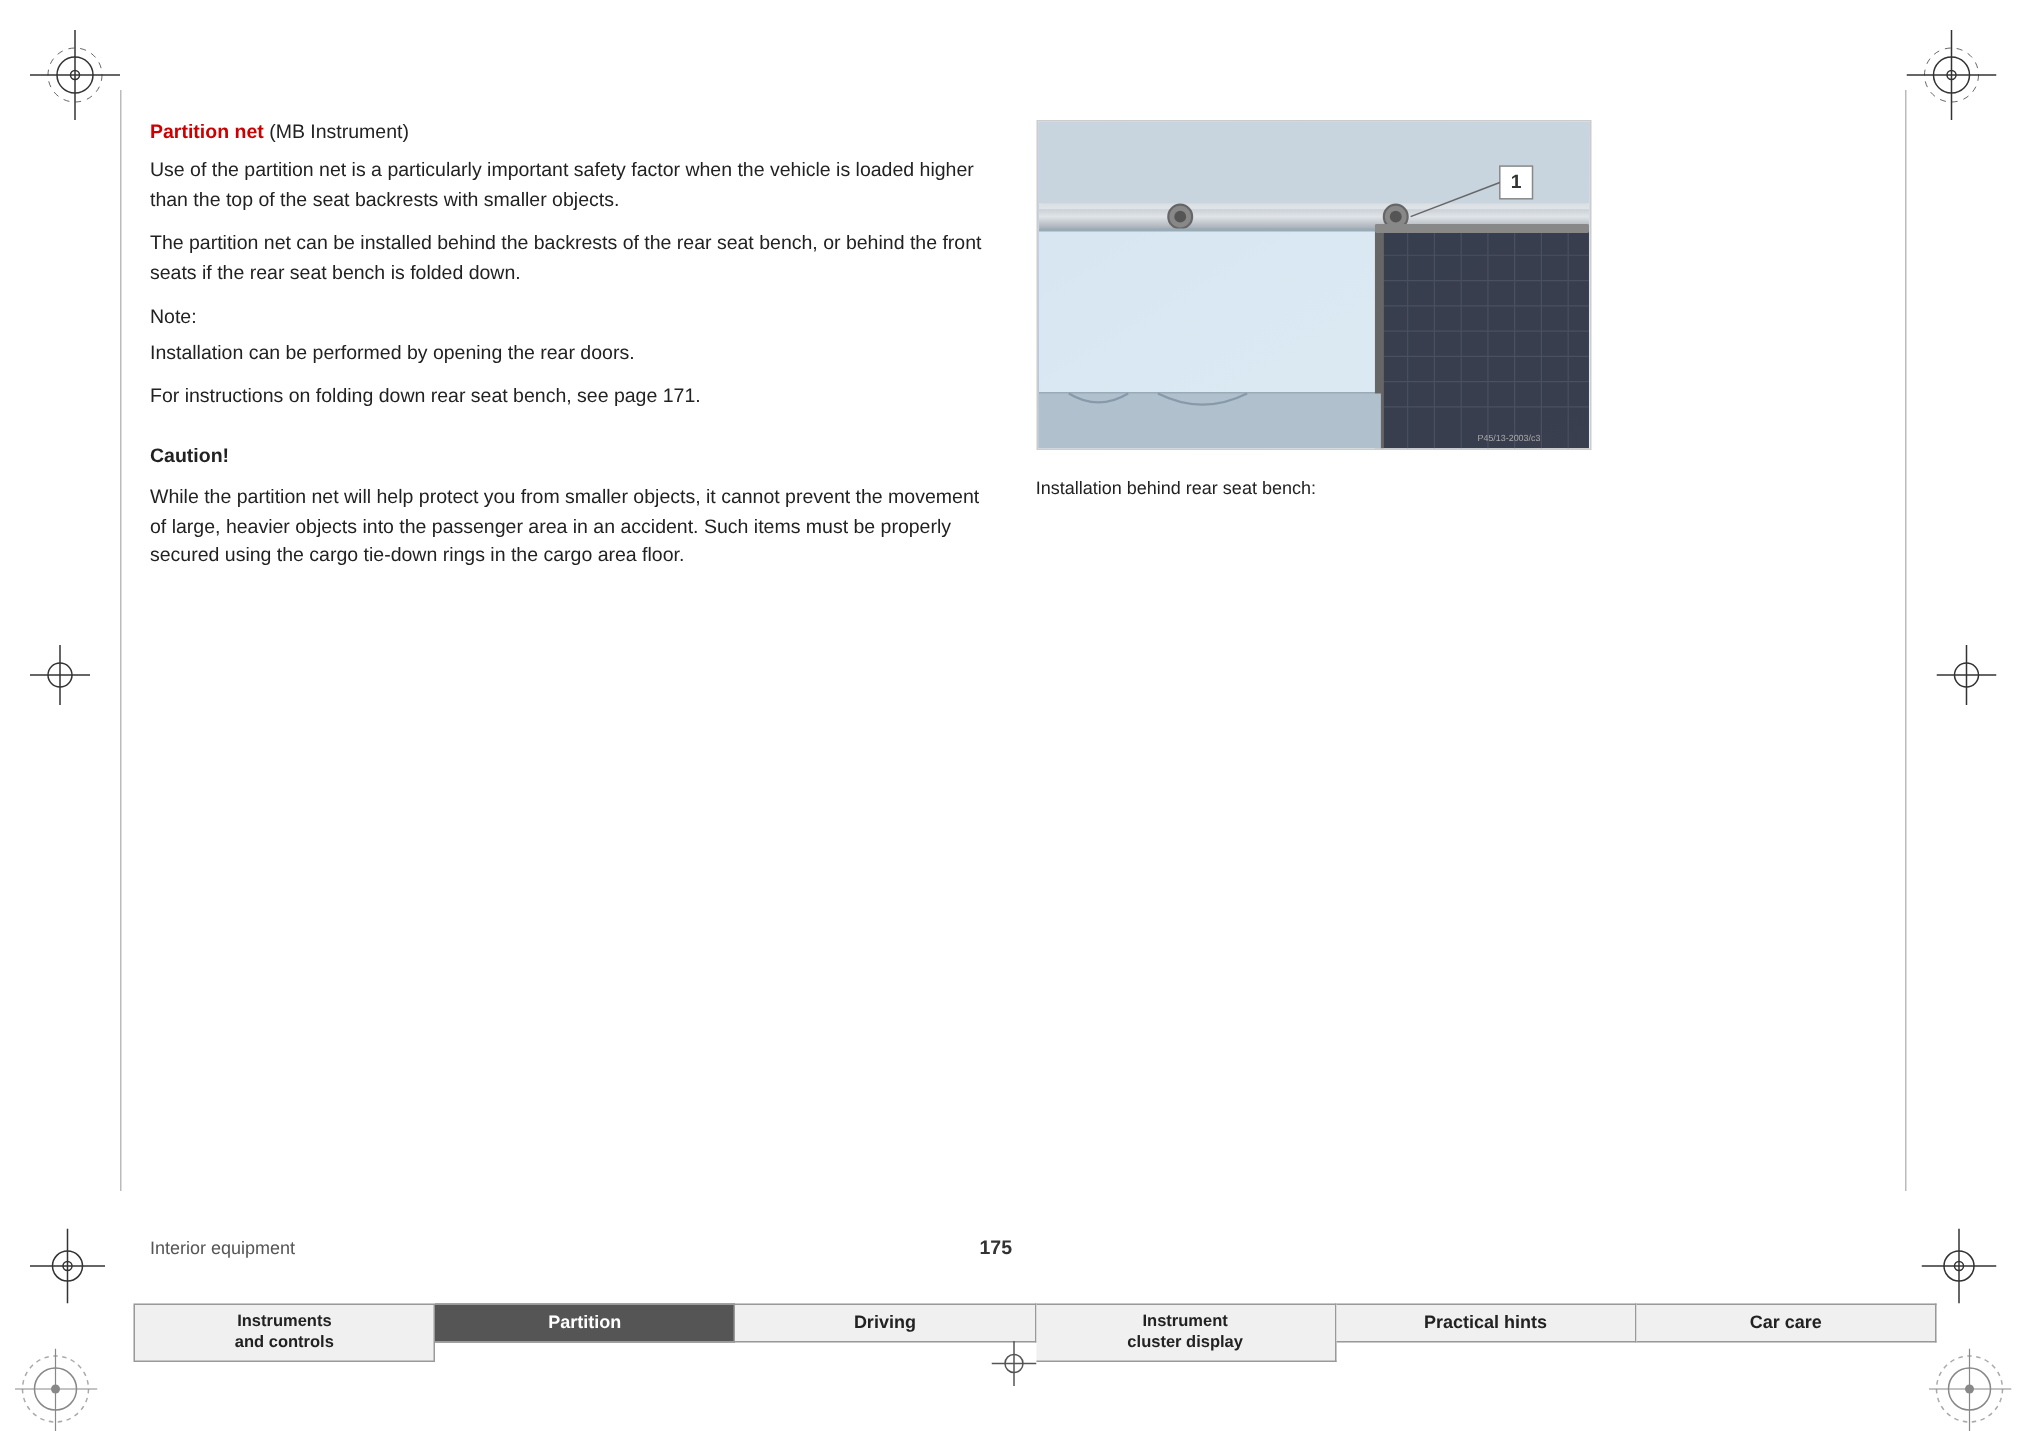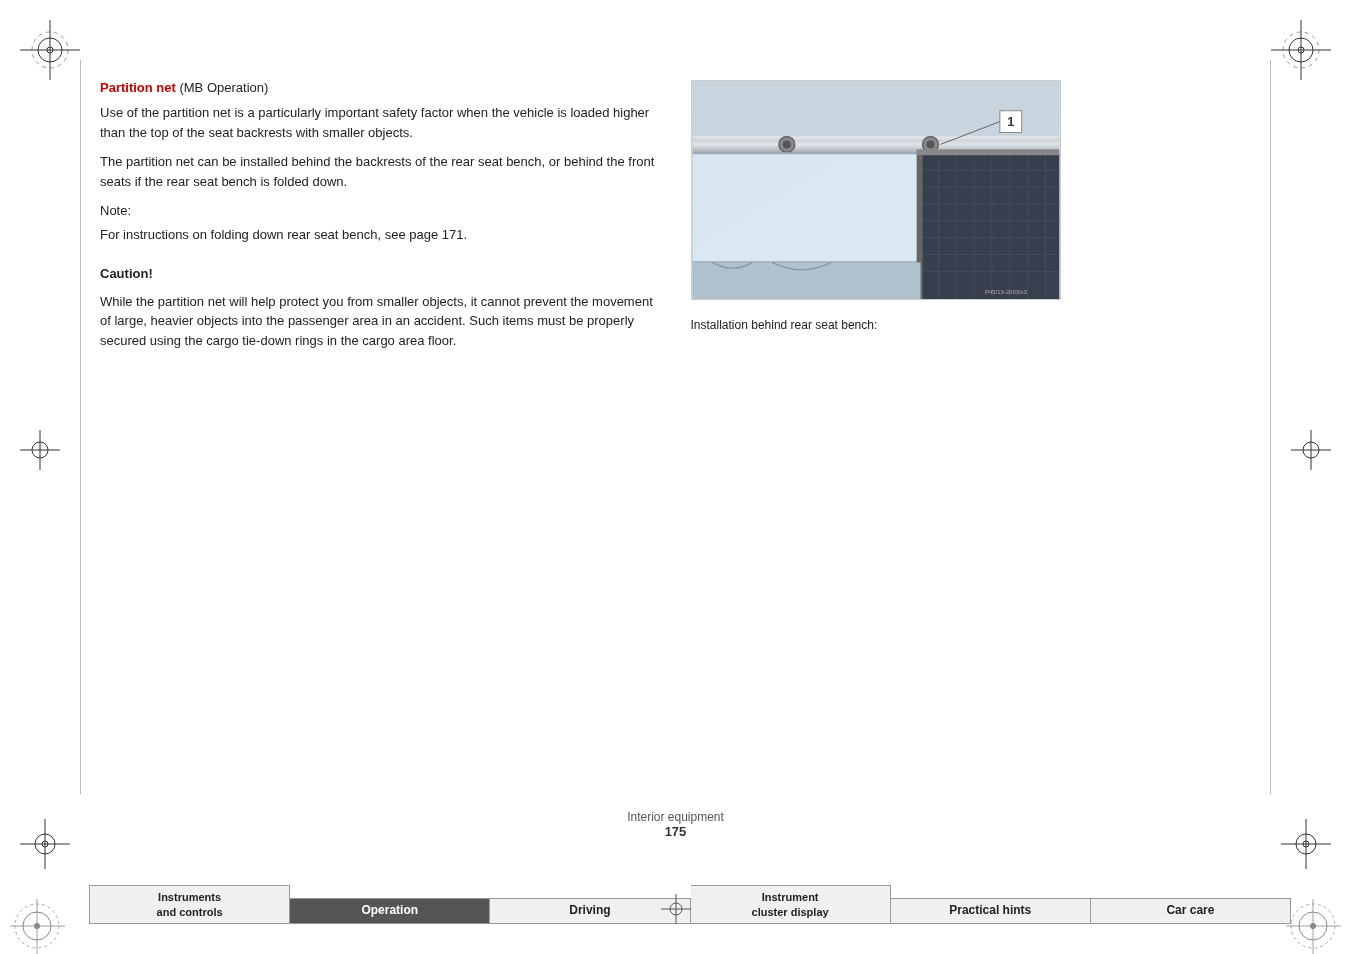--- a/index.html
+++ b/index.html
@@ -93,32 +93,31 @@
       position: absolute;
       bottom: 115px;
       left: 0;
       right: 0;
       display: flex;
       justify-content: space-between;
       align-items: center;
       padding: 0 100px;
       font-size: 12px;
       color: #555;
-      flex-direction: column;
     }
 
     
     .nav-bar {
       position: absolute;
       bottom: 30px;
       left: 60px;
       right: 60px;
       height: 55px;
       display: flex;
-      align-items: flex-end;
+      align-items: flex-start;
       margin-left: 29px;
     }
 
     .nav-item {
       flex: 1;
       display: flex;
       align-items: center;
       justify-content: center;
       text-align: center;
       font-size: 12px;
@@ -172,25 +171,26 @@
 </svg>
 
 <div style="position:absolute;left:80px;top:60px;bottom:160px;width:1px;background:#bbb;"></div>
 
 <div style="position:absolute;right:80px;top:60px;bottom:160px;width:1px;background:#bbb;"></div>
 
 <div class="main-content">
 
   <div class="left-column">
     <div class="section-title">
-      <span class="highlight">Partition net</span><span class="normal"> (MB Operation)</span>
+      <span class="highlight">Partition net</span><span class="normal"> (MB Instrument)</span>
     </div>
     <p>Use of the partition net is a particularly important safety factor when the vehicle is loaded higher than the top of the seat backrests with smaller objects.</p>
     <p>The partition net can be installed behind the backrests of the rear seat bench, or behind the front seats if the rear seat bench is folded down.</p>
     <p class="note-label">Note:</p>
+    <p>Installation can be performed by opening the rear doors.</p>
     <p>For instructions on folding down rear seat bench, see page 171.</p>
     <p class="caution-label">Caution!</p>
     <p>While the partition net will help protect you from smaller objects, it cannot prevent the movement of large, heavier objects into the passenger area in an accident. Such items must be properly secured using the cargo tie-down rings in the cargo area floor.</p>
   </div>
 
   <div class="right-column">
 
     <div class="car-image">
       <svg width="100%" height="100%" viewBox="0 0 370 220" xmlns="http://www.w3.org/2000/svg">
 
@@ -267,21 +267,21 @@
 
 <div class="page-footer-label">
   <span style="font-size:12px;color:#555;">Interior equipment</span>
   <span style="font-size:13px;font-weight:bold;color:#333;">175</span>
   <span style="width:120px;"></span>
 </div>
 
 <div class="nav-bar">
   <div class="nav-item" style="white-space:pre-line;font-size:11px;">Instruments
 and controls</div>
-  <div class="nav-item active">Operation</div>
+  <div class="nav-item active">Partition</div>
   <div class="nav-item">Driving</div>
   <div class="nav-item" style="white-space:pre-line;font-size:11px;">Instrument
 cluster display</div>
   <div class="nav-item">Practical hints</div>
   <div class="nav-item">Car care</div>
 </div>
 
 <svg style="position:absolute;bottom:85px;left:20px;width:50px;height:50px;" viewBox="0 0 50 50">
   <line x1="25" y1="0" x2="25" y2="50" stroke="#333" stroke-width="1"></line>
   <line x1="0" y1="25" x2="50" y2="25" stroke="#333" stroke-width="1"></line>

